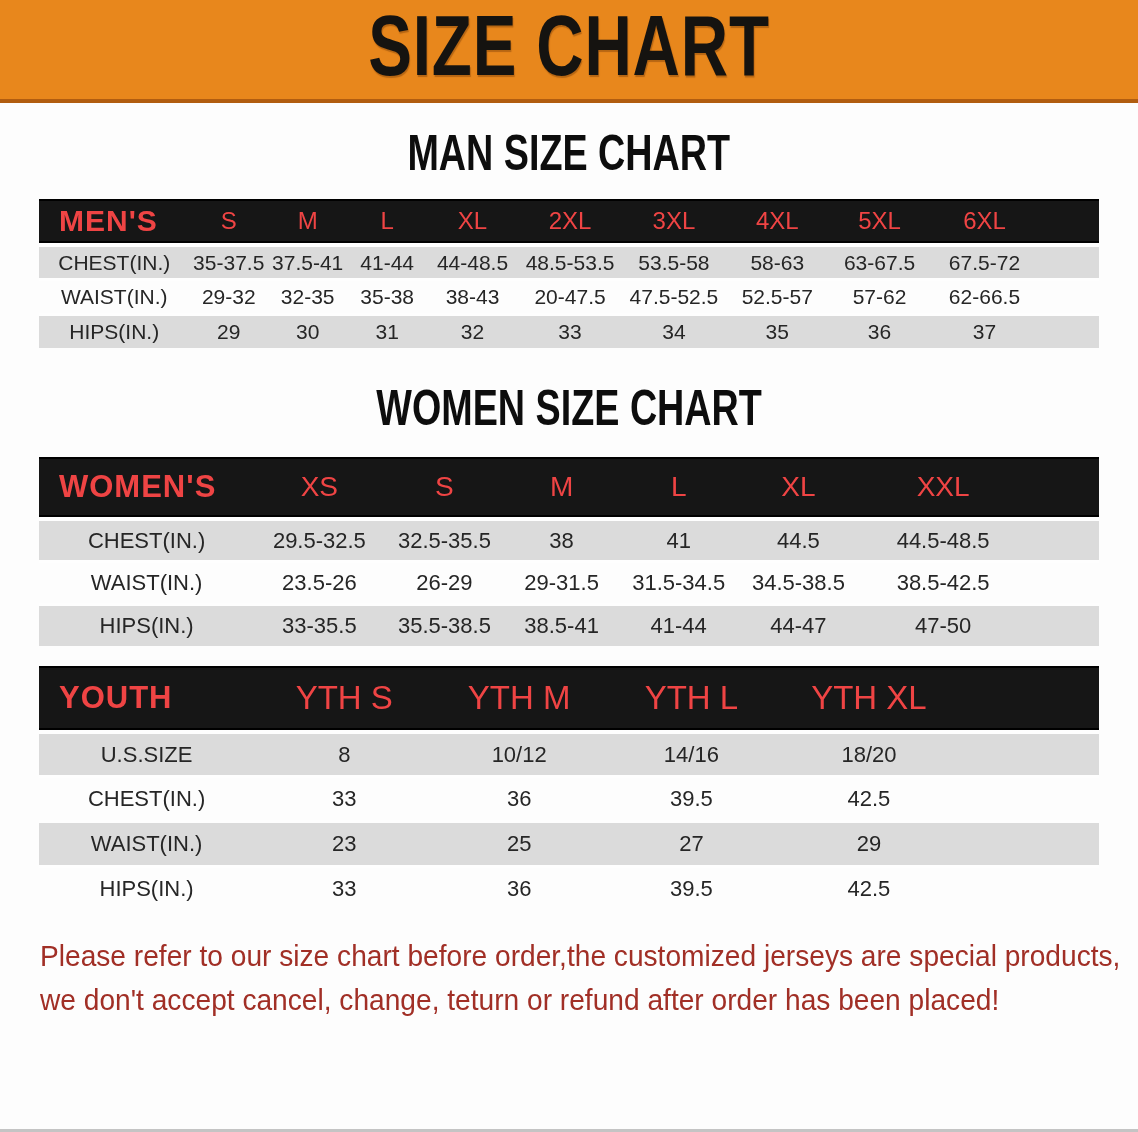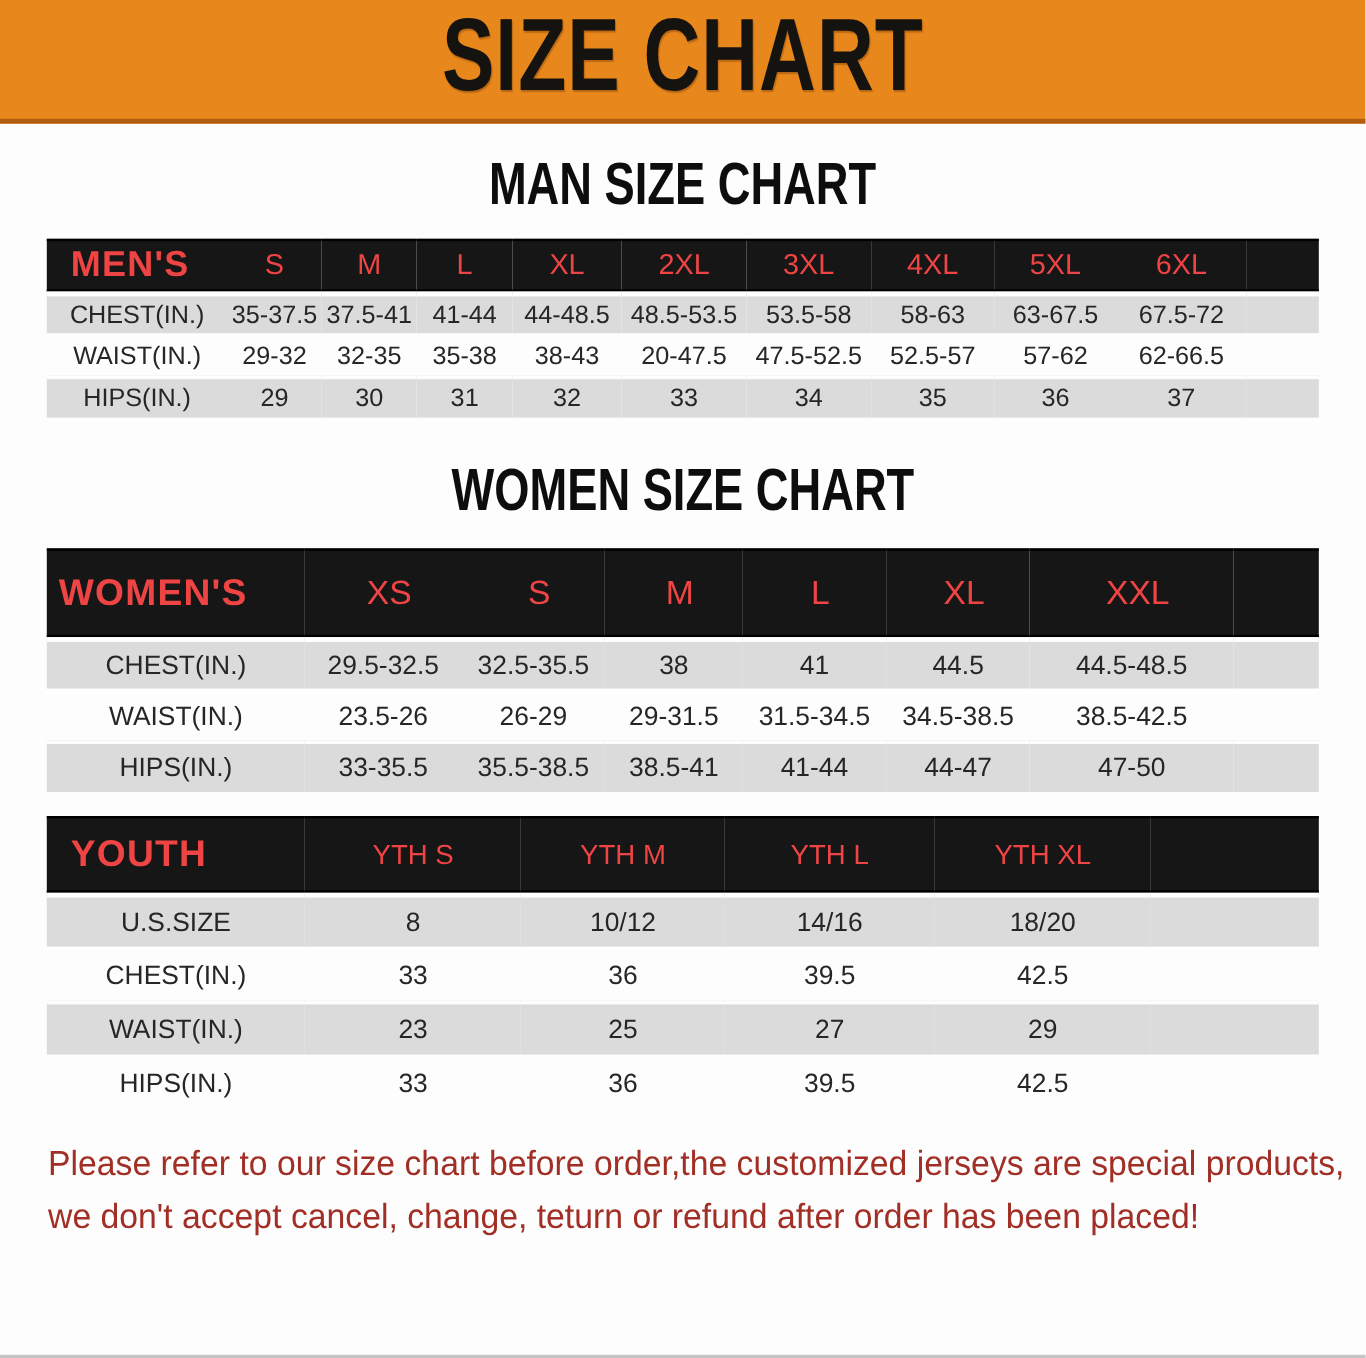--- a/index.html
+++ b/index.html
@@ -70,24 +70,24 @@
     border-top: 3px solid #fefefe;
     overflow: hidden; white-space: nowrap;
   }
   table.size-table tbody tr:first-child td { border-top: 4px solid #fefefe; }
   table.size-table tbody tr:nth-child(odd) td { background: #dbdbdb; }
   table.size-table tbody tr:nth-child(even) td { background: #fdfdfd; }
   
   #table-men thead th { height: 44px; font-size: 24px; }
   #table-men thead th.group-label { font-size: 30px; }
   #table-men tbody td { height: 35px; font-size: 21px; }
-  #table-women thead th { height: 74px; font-size: 28px; padding-left: 10px; }
+  #table-women thead th { height: 60px; font-size: 28px; }
   #table-women thead th.group-label { font-size: 31px; }
   #table-women tbody td { height: 43px; font-size: 22px; }
-  #table-youth thead th { height: 64px; font-size: 23px; }
+  #table-youth thead th { height: 64px; font-size: 33px; }
   #table-youth thead th.group-label { font-size: 31px; }
   #table-youth tbody td { height: 45px; font-size: 22px; }
   
   .disclaimer {
     margin: 24px 0 0 40px;
     width: 1070px;
   }
   .disclaimer p {
     font-size: 29px;
     line-height: 44px;

